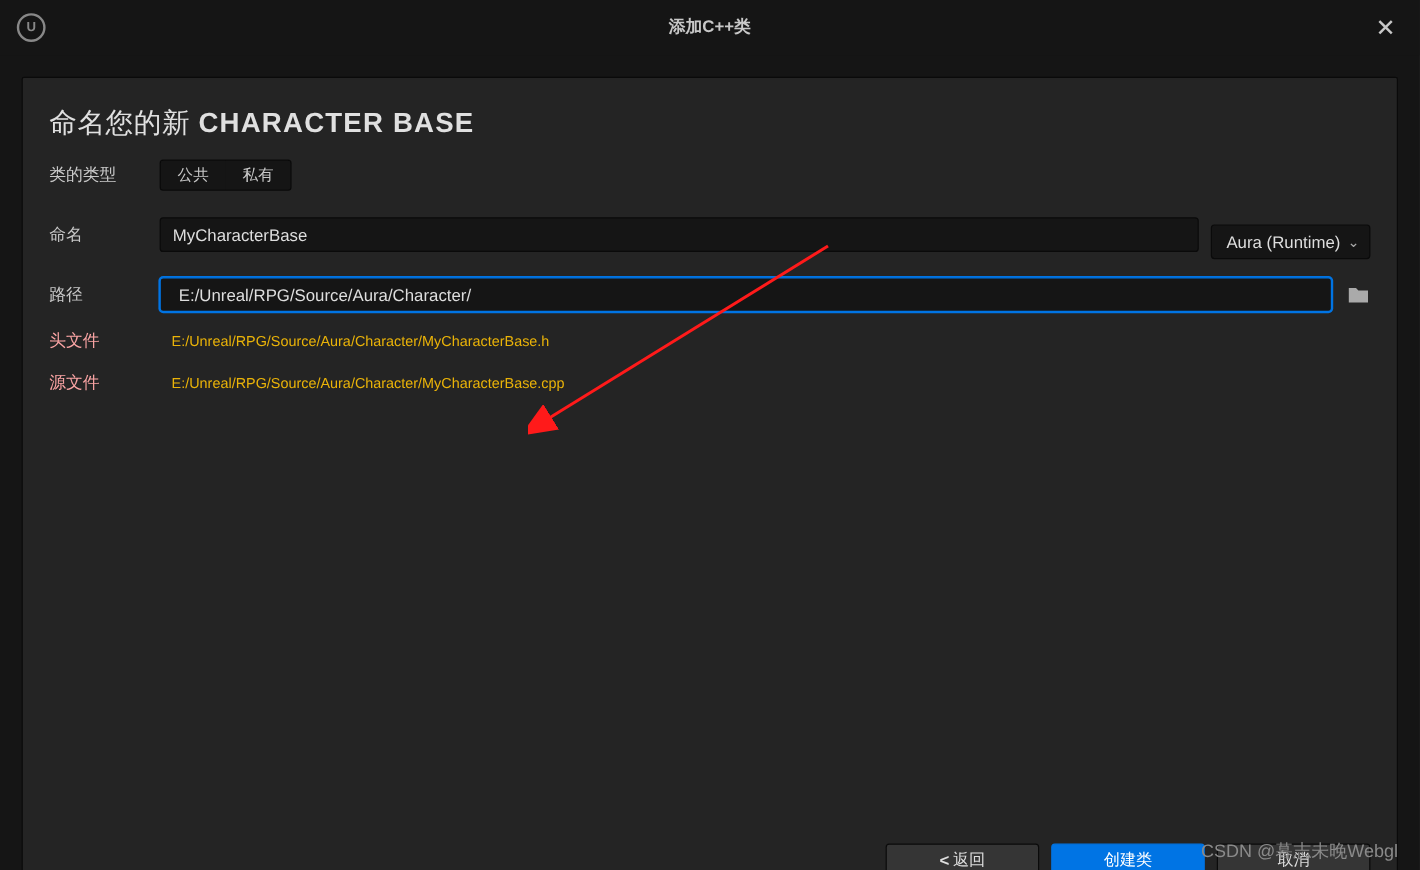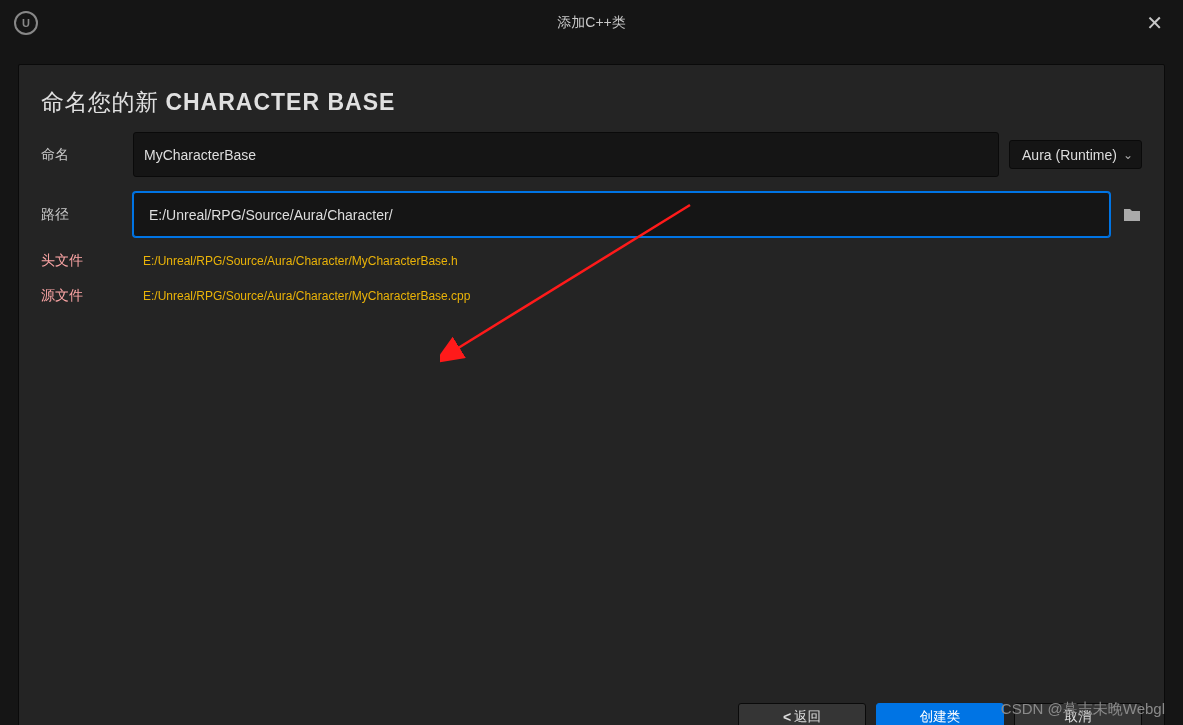--- a/index.html
+++ b/index.html
@@ -36,20 +36,21 @@
       font-weight: bold;
       color: #888;
       margin-left: 2px;
     }
     .title-text {
       position: absolute;
       left: 50%;
       transform: translateX(-50%);
       font-size: 14px;
       color: #c8c8c8;
+      font-weight: bold;
     }
     .close-x {
       margin-left: auto;
       font-size: 20px;
       color: #c8c8c8;
       cursor: pointer;
       padding: 3px 8px;
     }
     .outer-panel {
       margin: 18px;
@@ -106,41 +107,42 @@
       border: none;
     }
     .text-input {
       flex: 1;
       background: #151515;
       border: 1px solid #0a0a0a;
       border-radius: 3px;
       padding: 5px 10px;
       font-size: 14px;
       color: #dedede;
-      height: 45px;
+      height: 29px;
       outline: none;
     }
     .text-input.focused {
       border: 1px solid #0074e4;
       box-shadow: 0 0 0 1px #0074e4;
       padding-left: 15px;
     }
     .dropdown {
       margin-left: 10px;
       background: #151515;
       border: 1px solid #0a0a0a;
       border-radius: 3px;
       padding: 5px 8px 5px 12px;
       font-size: 14px;
       color: #dedede;
       height: 29px;
       display: flex;
       align-items: center;
       gap: 6px;
       cursor: pointer;
+      margin-top: 12px;
     }
     .chevron {
       font-size: 12px;
       color: #aaa;
     }
     .folder-icon {
       margin-left: 12px;
       color: #aaa;
       font-size: 18px;
       cursor: pointer;
@@ -213,20 +215,27 @@
   <div class="ue-logo">U</div>
   <div class="title-text">添加C++类</div>
   <div class="close-x">✕</div>
 </div>
 
 <div class="outer-panel">
   <div class="header-title">
     <span>命名您的新 </span><span class="cb">CHARACTER BASE</span>
   </div>
 
+  <div class="form-row">
+    <div class="form-label">类的类型</div>
+    <div class="toggle-group">
+      <button class="toggle-btn">公共</button>
+      <button class="toggle-btn">私有</button>
+    </div>
+  </div>
 
   <div class="form-row">
     <div class="form-label">命名</div>
     <input class="text-input" value="MyCharacterBase" style="">
     <div class="dropdown">
       <span>Aura (Runtime)</span>
       <span class="chevron">⌄</span>
     </div>
   </div>
 

